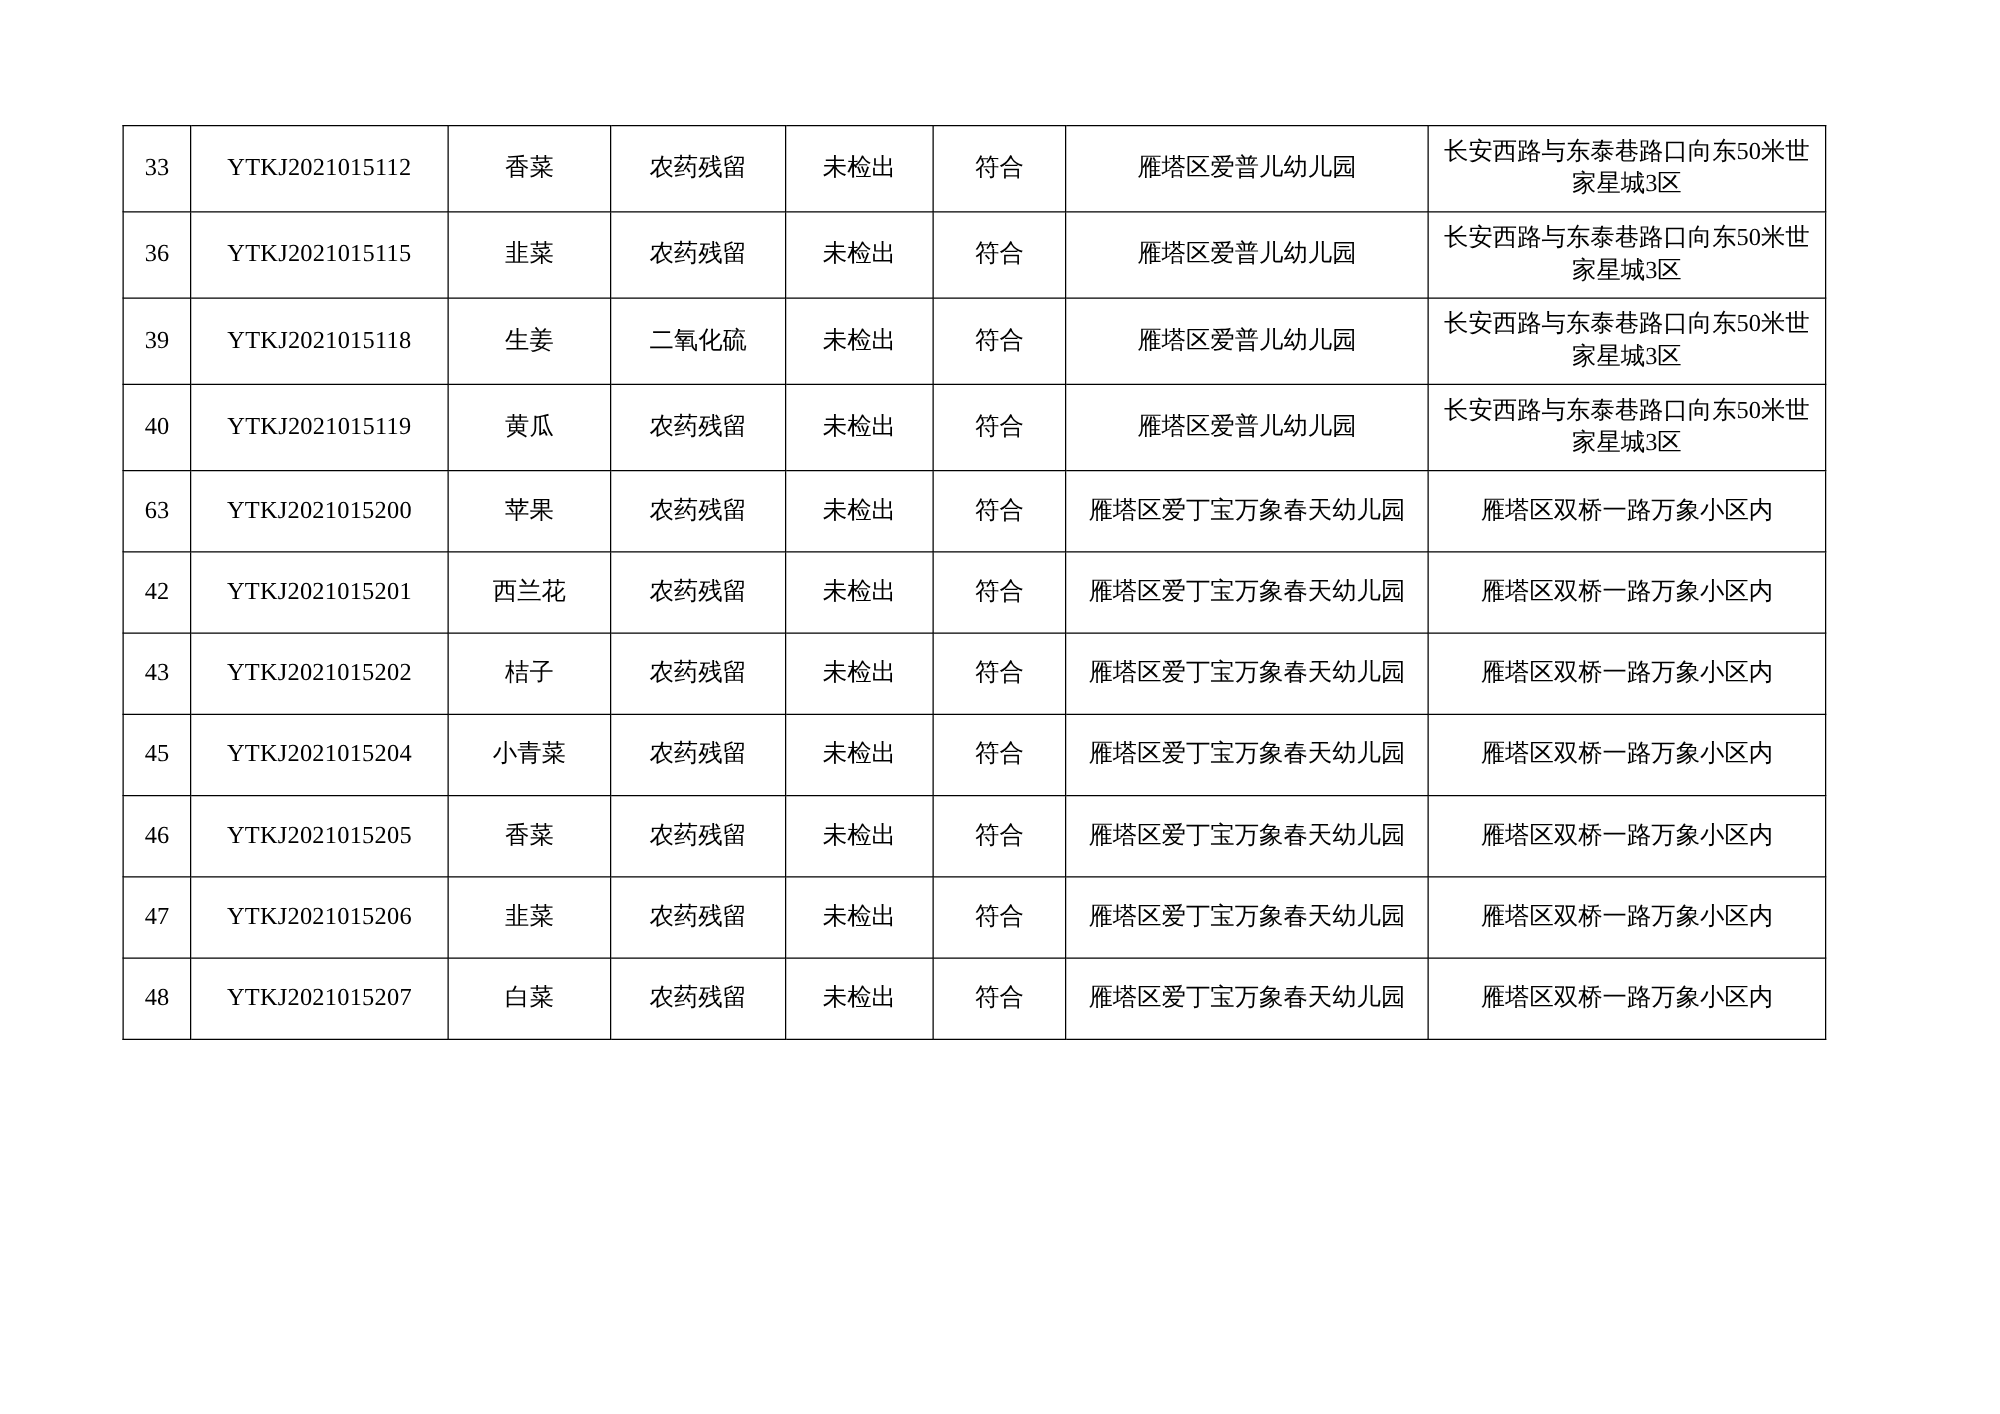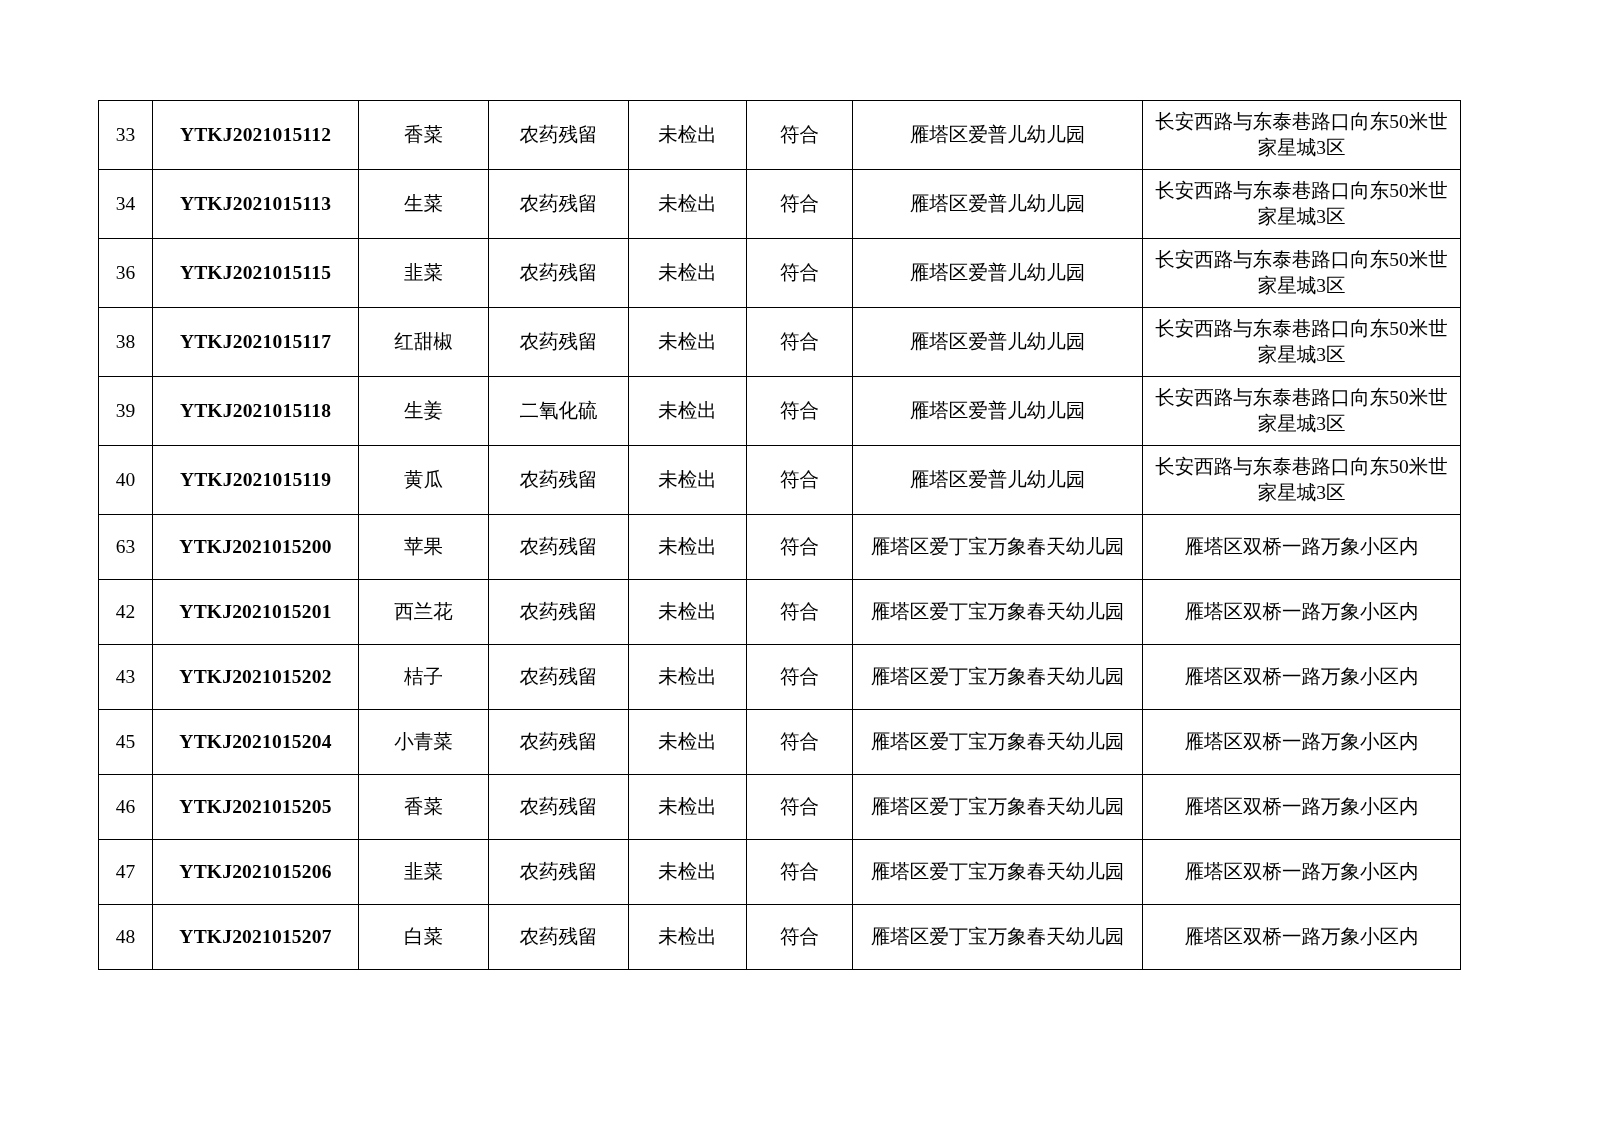--- a/index.html
+++ b/index.html
@@ -49,21 +49,20 @@
   col.c-result { width: 118px; }
   col.c-judge  { width: 106px; }
   col.c-unit   { width: 290px; }
   col.c-addr   { width: 318px; }
 
   td.idx, td.code {
     font-family: "Liberation Serif", "DejaVu Serif", serif;
   }
   td.code {
     letter-spacing: 0.2px;
-    font-weight: bold;
   }
   td.addr {
     padding-left: 6px;
     padding-right: 6px;
   }
   .tall td { height: 56px; }
   .short td { height: 52px; }
 </style>
 </head>
 <body>
@@ -86,43 +85,23 @@
           <td class="idx">33</td>
           <td class="code">YTKJ2021015112</td>
           <td class="name">香菜</td>
           <td class="item">农药残留</td>
           <td class="result">未检出</td>
           <td class="judge">符合</td>
           <td class="unit">雁塔区爱普儿幼儿园</td>
           <td class="addr">长安西路与东泰巷路口向东50米世家星城3区</td>
         </tr>
         <tr class="tall">
-          <td class="idx">34</td>
-          <td class="code">YTKJ2021015113</td>
-          <td class="name">生菜</td>
-          <td class="item">农药残留</td>
-          <td class="result">未检出</td>
-          <td class="judge">符合</td>
-          <td class="unit">雁塔区爱普儿幼儿园</td>
-          <td class="addr">长安西路与东泰巷路口向东50米世家星城3区</td>
-        </tr>
-        <tr class="tall">
           <td class="idx">36</td>
           <td class="code">YTKJ2021015115</td>
           <td class="name">韭菜</td>
-          <td class="item">农药残留</td>
-          <td class="result">未检出</td>
-          <td class="judge">符合</td>
-          <td class="unit">雁塔区爱普儿幼儿园</td>
-          <td class="addr">长安西路与东泰巷路口向东50米世家星城3区</td>
-        </tr>
-        <tr class="tall">
-          <td class="idx">38</td>
-          <td class="code">YTKJ2021015117</td>
-          <td class="name">红甜椒</td>
           <td class="item">农药残留</td>
           <td class="result">未检出</td>
           <td class="judge">符合</td>
           <td class="unit">雁塔区爱普儿幼儿园</td>
           <td class="addr">长安西路与东泰巷路口向东50米世家星城3区</td>
         </tr>
         <tr class="tall">
           <td class="idx">39</td>
           <td class="code">YTKJ2021015118</td>
           <td class="name">生姜</td>

